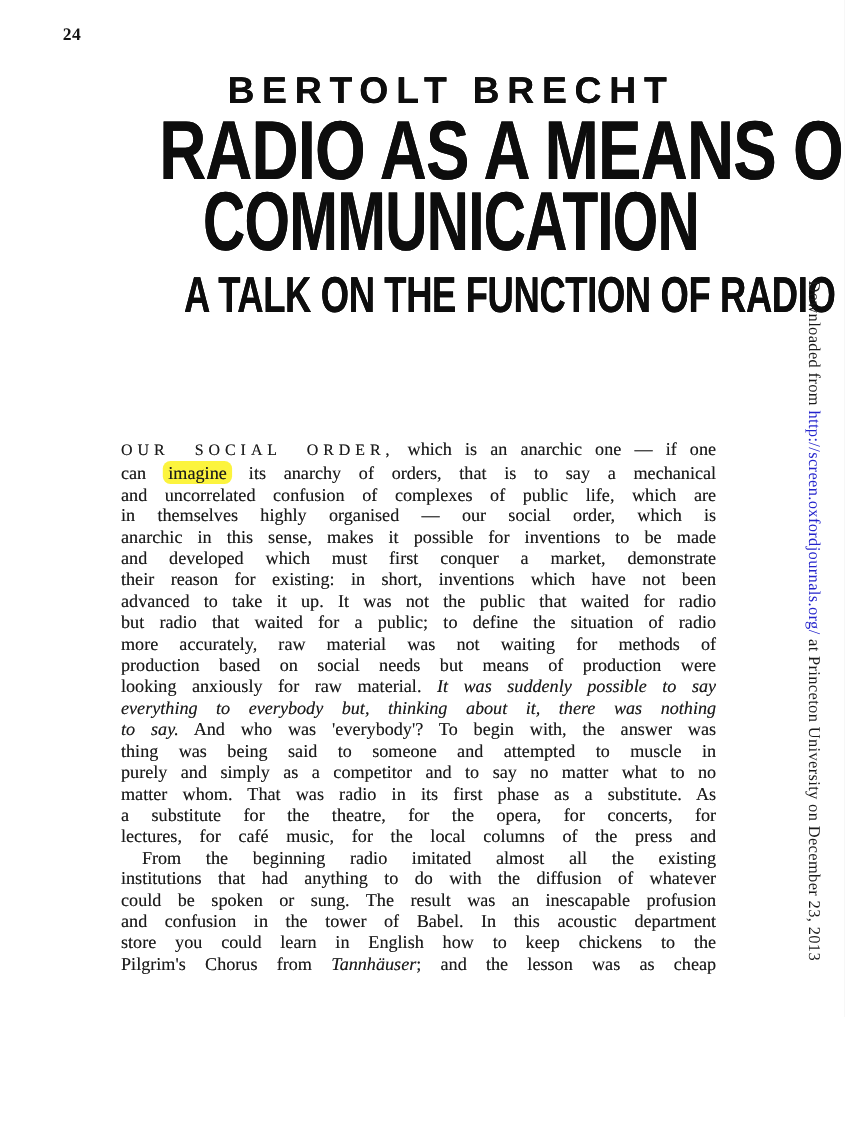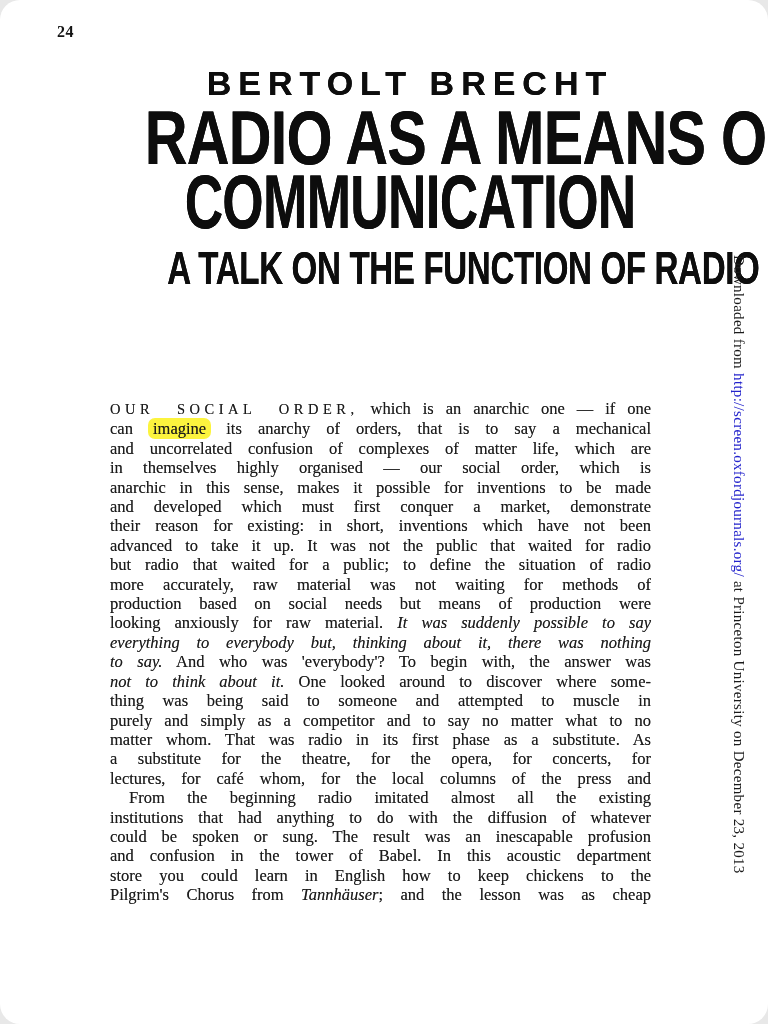--- a/index.html
+++ b/index.html
@@ -3,21 +3,20 @@
 <meta charset="utf-8">
 <style>
   html,body{margin:0;padding:0;background:#e8e8e8;}
   #page{
     position:relative;
     width:768px;height:1024px;
     background:#ffffff;
     overflow:hidden;
     font-family:"Liberation Serif", serif;
     color:#1c1c1c;
-    border-radius:20px;
   }
   .pageno{
     position:absolute;left:57px;top:23px;
     font-size:16px;font-weight:700;letter-spacing:.5px;
     color:#141414;
   }
   .head-wrap{
     position:absolute;left:52px;top:0;width:716px;text-align:center;
     color:#0d0d0d;
   }
@@ -77,38 +76,37 @@
     <div class="title-block">
       <div class="title-line"><span class="tl1">RADIO AS A MEANS OF</span></div>
       <div class="title-line"><span class="tl2">COMMUNICATION</span></div>
     </div>
     <div class="subtitle"><span>A TALK ON THE FUNCTION OF RADIO</span></div>
   </div>
 
   <div class="bodytext" id="body-text">
       <div class="bline"><span class="seg-sc">OUR SOCIAL ORDER,</span><span class="seg-r"> which is an anarchic one — if one</span></div>
       <div class="bline"><span class="seg-r">can </span><span class="seg-hl">imagine</span><span class="seg-r"> its anarchy of orders, that is to say a mechanical</span></div>
-      <div class="bline"><span class="seg-r">and uncorrelated confusion of complexes of matter life, which are</span></div>
+      <div class="bline"><span class="seg-r">and uncorrelated confusion of complexes of public life, which are</span></div>
       <div class="bline"><span class="seg-r">in themselves highly organised — our social order, which is</span></div>
       <div class="bline"><span class="seg-r">anarchic in this sense, makes it possible for inventions to be made</span></div>
       <div class="bline"><span class="seg-r">and developed which must first conquer a market, demonstrate</span></div>
       <div class="bline"><span class="seg-r">their reason for existing: in short, inventions which have not been</span></div>
       <div class="bline"><span class="seg-r">advanced to take it up. It was not the public that waited for radio</span></div>
       <div class="bline"><span class="seg-r">but radio that waited for a public; to define the situation of radio</span></div>
       <div class="bline"><span class="seg-r">more accurately, raw material was not waiting for methods of</span></div>
       <div class="bline"><span class="seg-r">production based on social needs but means of production were</span></div>
       <div class="bline"><span class="seg-r">looking anxiously for raw material. </span><span class="seg-i">It was suddenly possible to say</span></div>
       <div class="bline"><span class="seg-i">everything to everybody but, thinking about it, there was nothing</span></div>
       <div class="bline"><span class="seg-i">to say.</span><span class="seg-r"> And who was 'everybody'? To begin with, the answer was</span></div>
-      <div class="bline"><span class="seg-i">not to think about it.</span><span class="seg-r"> One looked around to discover where some-</span></div>
       <div class="bline"><span class="seg-r">thing was being said to someone and attempted to muscle in</span></div>
       <div class="bline"><span class="seg-r">purely and simply as a competitor and to say no matter what to no</span></div>
       <div class="bline"><span class="seg-r">matter whom. That was radio in its first phase as a substitute. As</span></div>
       <div class="bline"><span class="seg-r">a substitute for the theatre, for the opera, for concerts, for</span></div>
-      <div class="bline"><span class="seg-r">lectures, for café whom, for the local columns of the press and</span></div>
+      <div class="bline"><span class="seg-r">lectures, for café music, for the local columns of the press and</span></div>
       <div class="bline indent"><span class="seg-r">From the beginning radio imitated almost all the existing</span></div>
       <div class="bline"><span class="seg-r">institutions that had anything to do with the diffusion of whatever</span></div>
       <div class="bline"><span class="seg-r">could be spoken or sung. The result was an inescapable profusion</span></div>
       <div class="bline"><span class="seg-r">and confusion in the tower of Babel. In this acoustic department</span></div>
       <div class="bline"><span class="seg-r">store you could learn in English how to keep chickens to the</span></div>
       <div class="bline"><span class="seg-r">Pilgrim's Chorus from </span><span class="seg-i">Tannhäuser</span><span class="seg-r">; and the lesson was as cheap</span></div>
     </div>
 
   <div class="download-note"><span>Downloaded from </span><span class="lnk">http://screen.oxfordjournals.org/</span><span> at Princeton University on December 23, 2013</span></div>
 

